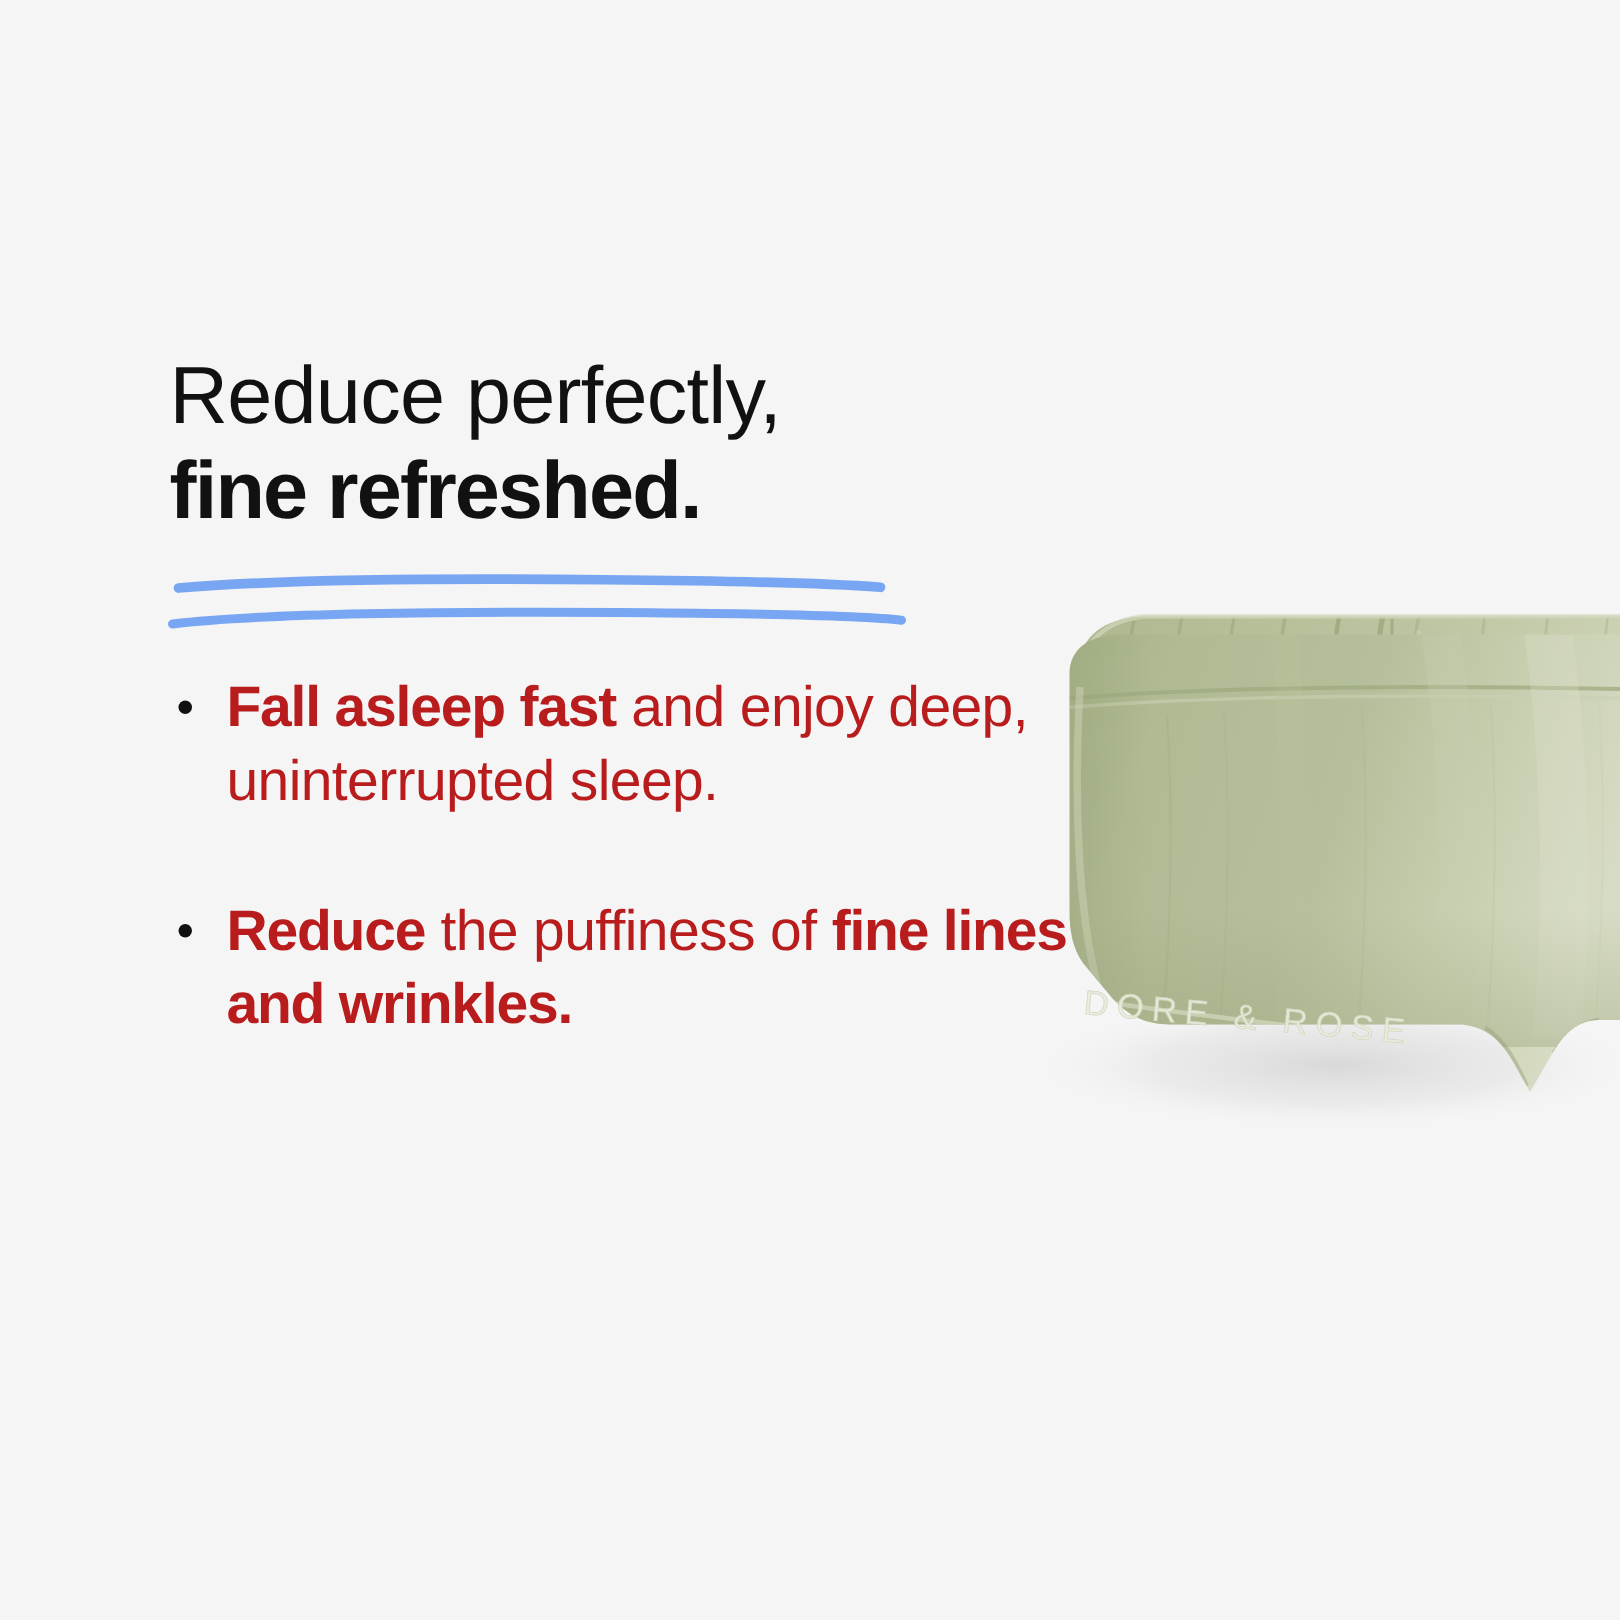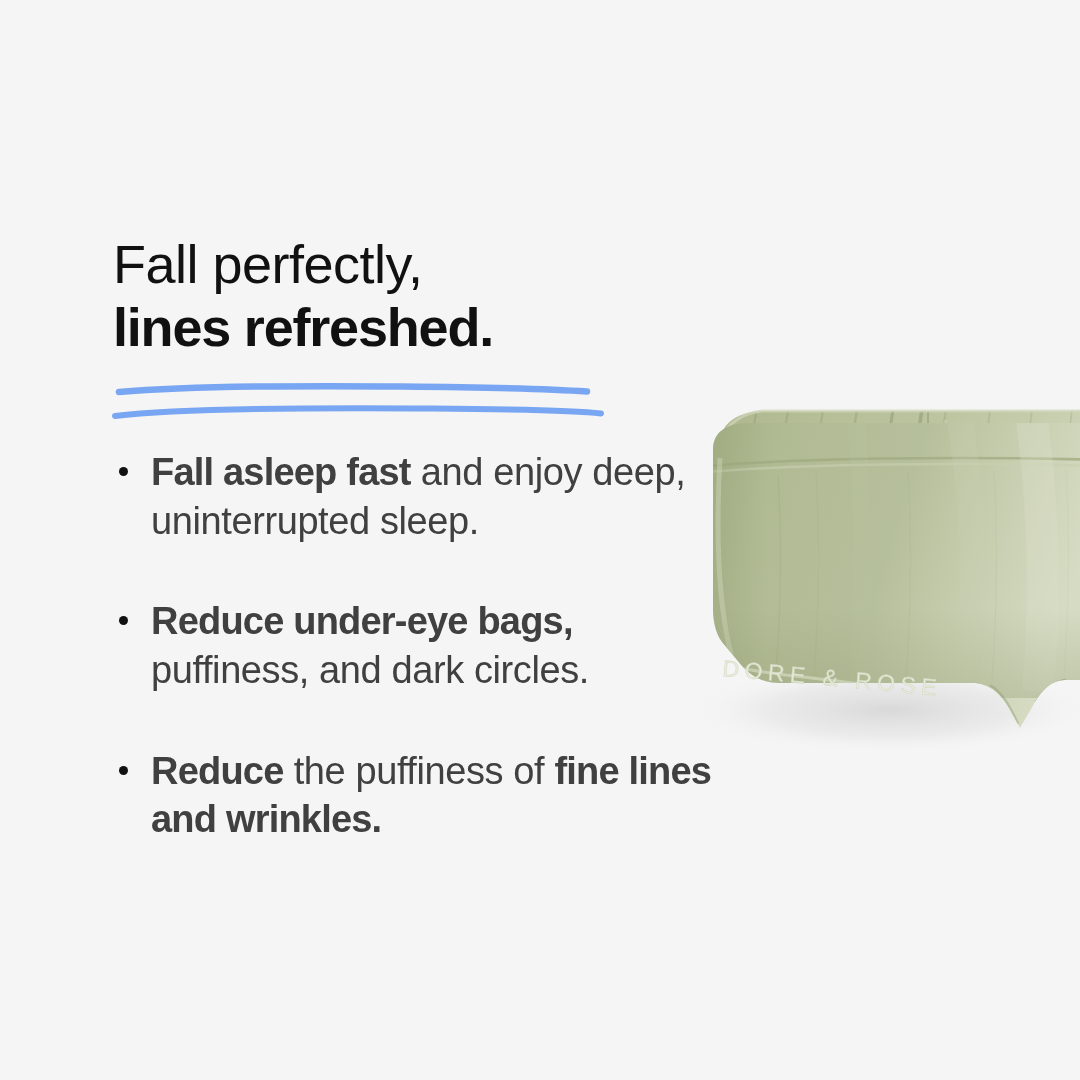--- a/index.html
+++ b/index.html
@@ -72,21 +72,21 @@
     top: 448px;
     width: 600px;
     margin: 0;
     padding: 0;
     list-style: none;
   }
   .benefit {
     position: relative;
     padding-left: 38px;
     margin-bottom: 52px;
-    color: #404040;
+    color: #b91c1c;
     font-size: 38px;
     line-height: 1.28;
     letter-spacing: -0.4px;
   }
   .benefit:last-child { margin-bottom: 0; }
   .benefit .dot {
     position: absolute;
     left: 6px;
     top: 19px;
     width: 9px;
@@ -107,38 +107,35 @@
   }
   .product svg { display: block; width: 440px; height: 460px; overflow: visible; }
 </style>
 </head>
 <body>
 
 <div id="canvas">
 
   <div class="text-col">
     <h1 class="headline">
-      <span class="line1">Fall perfectly,</span>
-      <span class="line2">lines refreshed.</span>
+      <span class="line1">Reduce perfectly,</span>
+      <span class="line2">fine refreshed.</span>
     </h1>
 
     <div class="underline-wrap">
       <svg viewBox="0 0 520 56" xmlns="http://www.w3.org/2000/svg" aria-hidden="true">
         <path id="ul-stroke-1" d="M6,14 C70,8.5 180,7.5 290,8.5 C370,9.2 440,11 474,13.5" fill="none" stroke="#79a6f2" stroke-width="6.5" stroke-linecap="round"></path>
         <path id="ul-stroke-2" d="M2,38 C60,31 190,29.5 320,30.5 C400,31.2 468,33 488,35.5" fill="none" stroke="#79a6f2" stroke-width="6" stroke-linecap="round"></path>
       </svg>
     </div>
   </div>
 
   <ul class="benefits">
     <li class="benefit">
       <span class="dot"></span><span class="b">Fall asleep fast</span><span class="n"> and enjoy deep, uninterrupted sleep.</span><span class="b"></span>
-    </li>
-    <li class="benefit">
-      <span class="dot"></span><span class="b">Reduce under-eye bags,</span><span class="n"> puffiness, and dark circles.</span><span class="b"></span>
     </li>
     <li class="benefit">
       <span class="dot"></span><span class="b">Reduce</span><span class="n"> the puffiness of </span><span class="b">fine lines and wrinkles.</span>
     </li>
   </ul>
 
   <div class="product">
     <svg viewBox="0 0 440 460" xmlns="http://www.w3.org/2000/svg">
       <defs>
         <linearGradient id="gBody" x1="0" y1="0" x2="1" y2="0.25">

